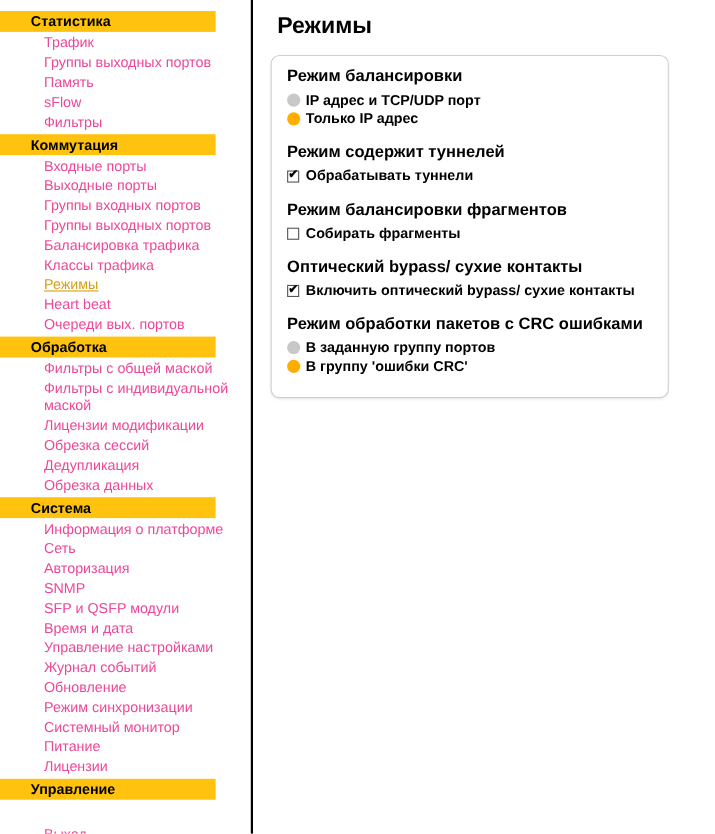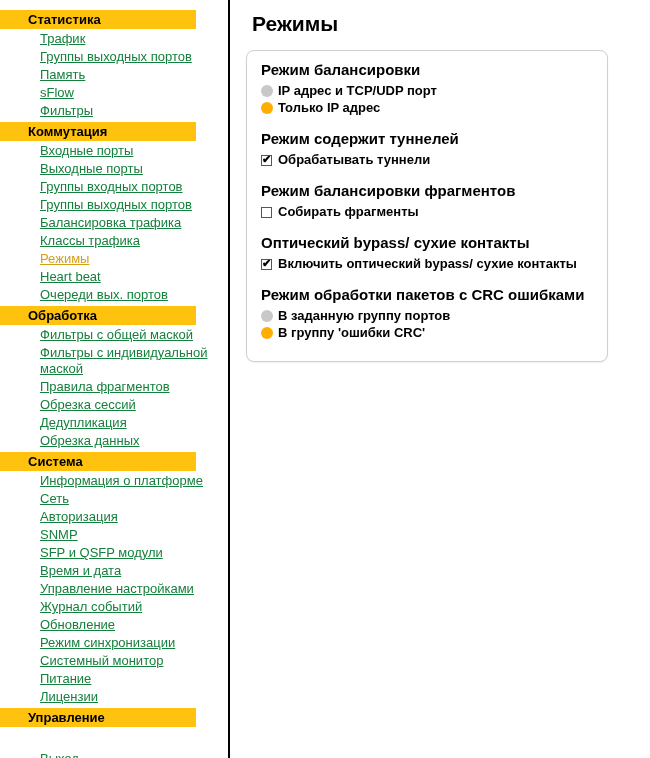--- a/index.html
+++ b/index.html
@@ -46,25 +46,24 @@
     box-sizing: border-box;
   }
   .sb-items {
     list-style: none;
     margin: 0;
     padding: 0;
   }
   .sb-item {
     padding: 1px 0 1px 40px;
     font-size: 13px;
-    color: #15803d;
+    color: #ec4899;
     cursor: pointer;
     white-space: nowrap;
     line-height: 16px;
-    text-decoration: underline;
   }
   .sb-item.multiline {
     white-space: normal;
     width: 185px;
   }
   .sb-item.current {
     color: #d4a017;
     text-decoration: underline;
   }
   .sb-spacer {
@@ -186,21 +185,21 @@
           <li class="sb-item current">Режимы</li>
           <li class="sb-item">Heart beat</li>
           <li class="sb-item">Очереди вых. портов</li>
         </ul>
       </div>
       <div class="sb-group">
         <div class="sb-header">Обработка</div>
         <ul class="sb-items">
           <li class="sb-item">Фильтры с общей маской</li>
           <li class="sb-item multiline">Фильтры с индивидуальной маской</li>
-          <li class="sb-item">Правила фрагментов</li>
+          <li class="sb-item">Лицензии модификации</li>
           <li class="sb-item">Обрезка сессий</li>
           <li class="sb-item">Дедупликация</li>
           <li class="sb-item">Обрезка данных</li>
         </ul>
       </div>
       <div class="sb-group">
         <div class="sb-header">Система</div>
         <ul class="sb-items">
           <li class="sb-item">Информация о платформе</li>
           <li class="sb-item">Сеть</li>

